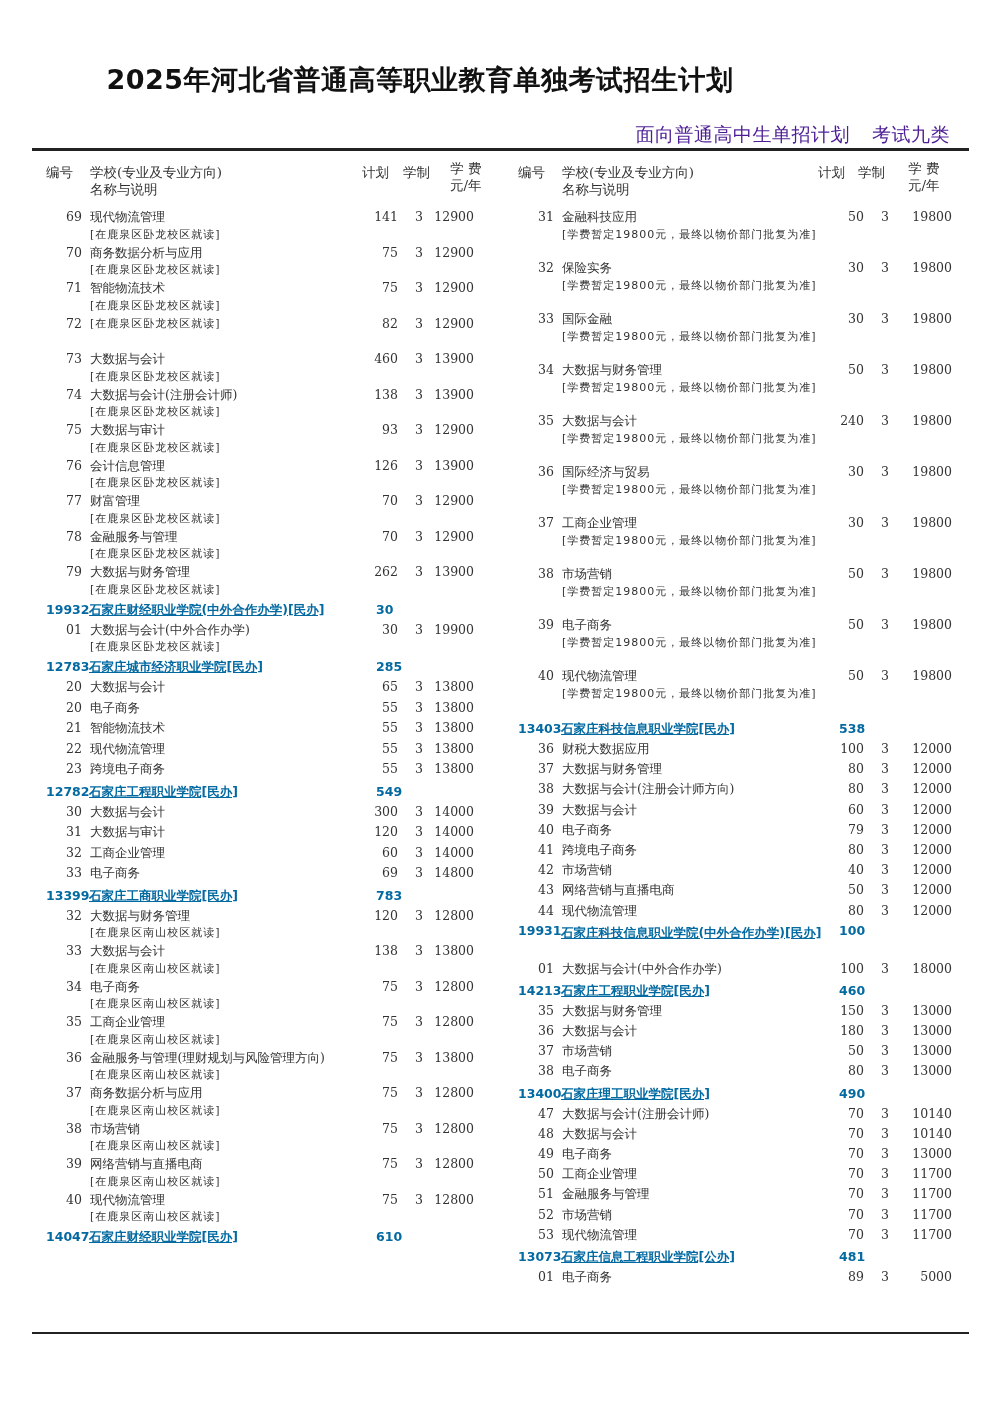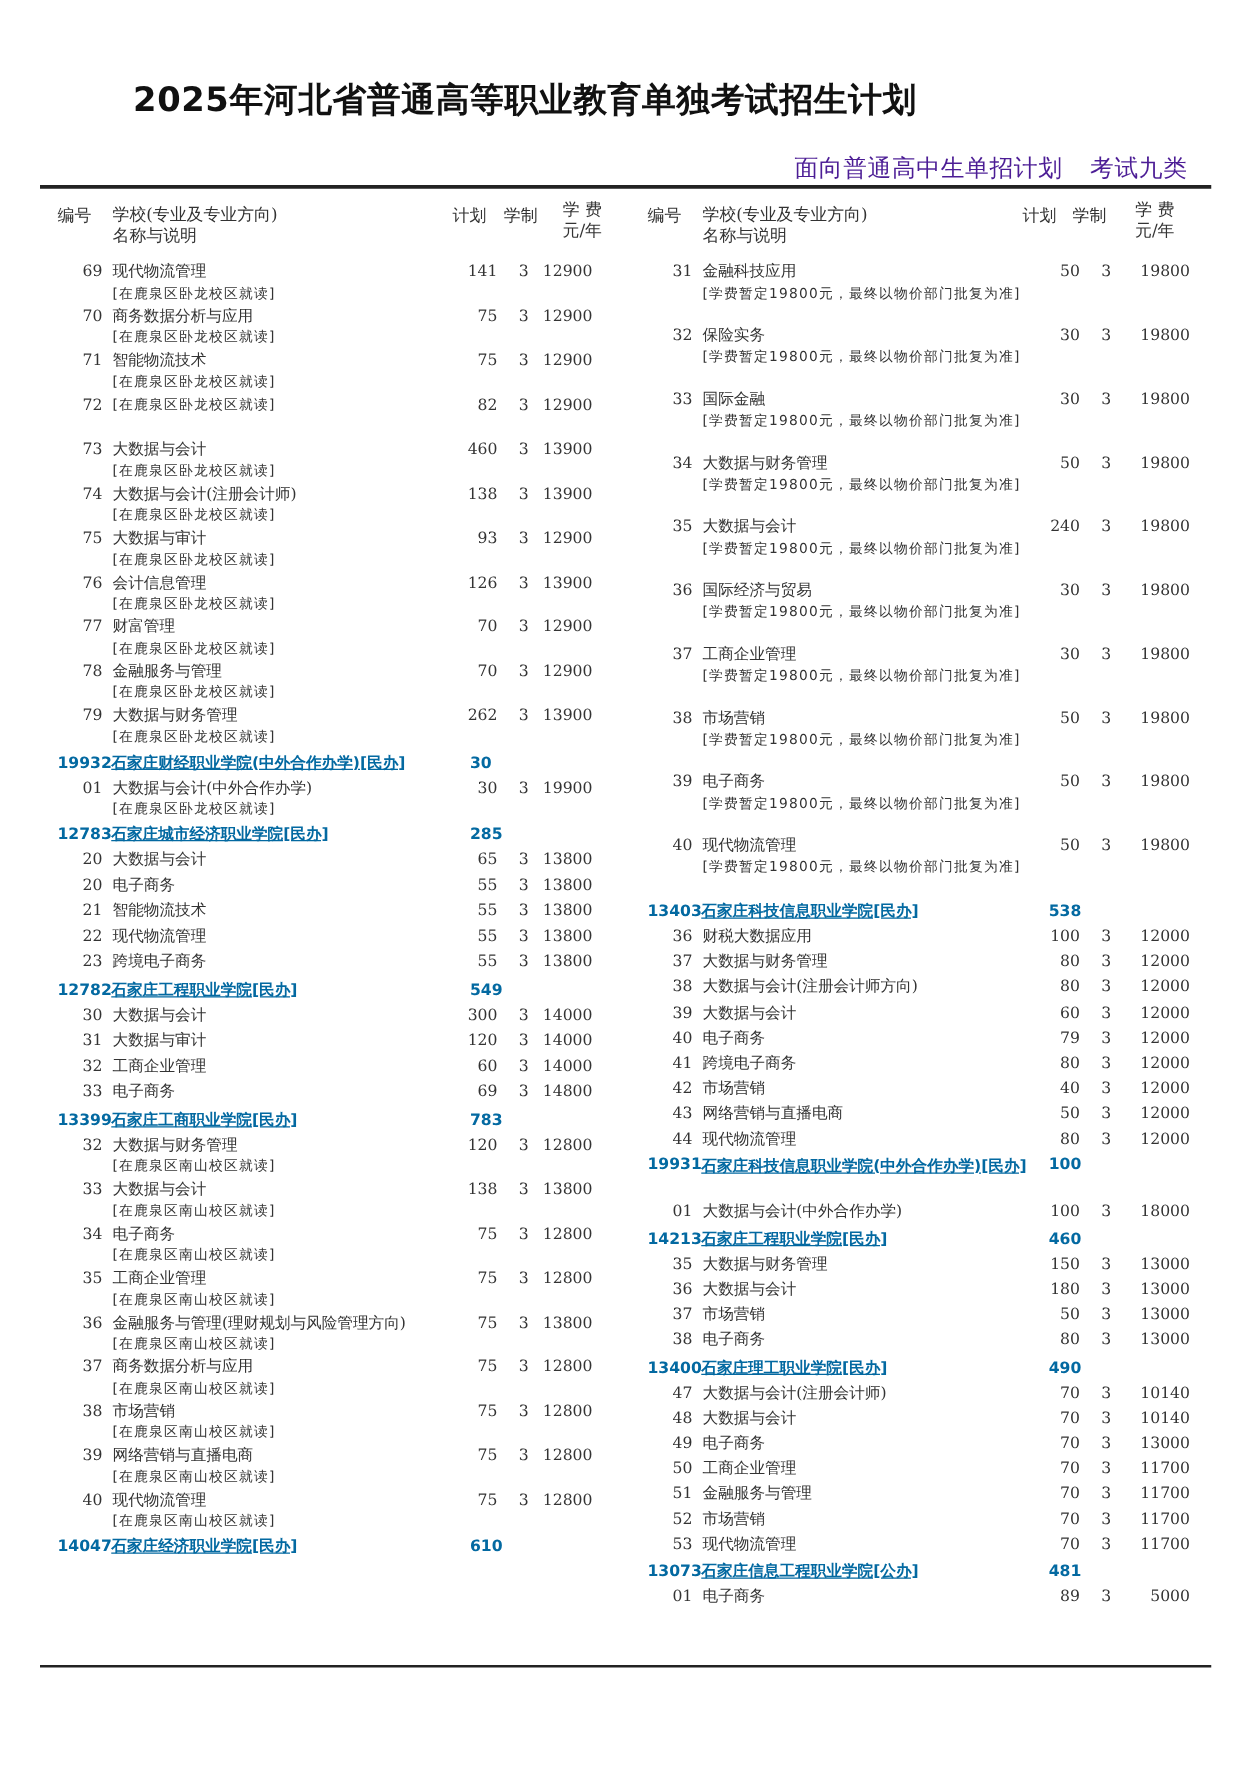--- a/index.html
+++ b/index.html
@@ -321,21 +321,21 @@
       <div class="row major withnote">
         <span class="m-code">40</span>
         <div class="m-name">现代物流管理</div>
         <div class="m-note">[在鹿泉区南山校区就读]</div>
         <span class="m-plan">75</span>
         <span class="m-len">3</span>
         <span class="m-fee">12800</span>
       </div>
       <div class="row school">
         <span class="s-code">14047</span>
-        <span class="s-name">石家庄经济职业学院[民办]</span>
+        <span class="s-name">石家庄财经职业学院[民办]</span>
         <span class="s-total">610</span>
       </div>
     </div>
 </div>
 
 <div class="col right">
   <div class="hdr">
     <span class="h-code">编号</span>
     <div class="h-name">
       <div>学校(专业及专业方向)</div>

